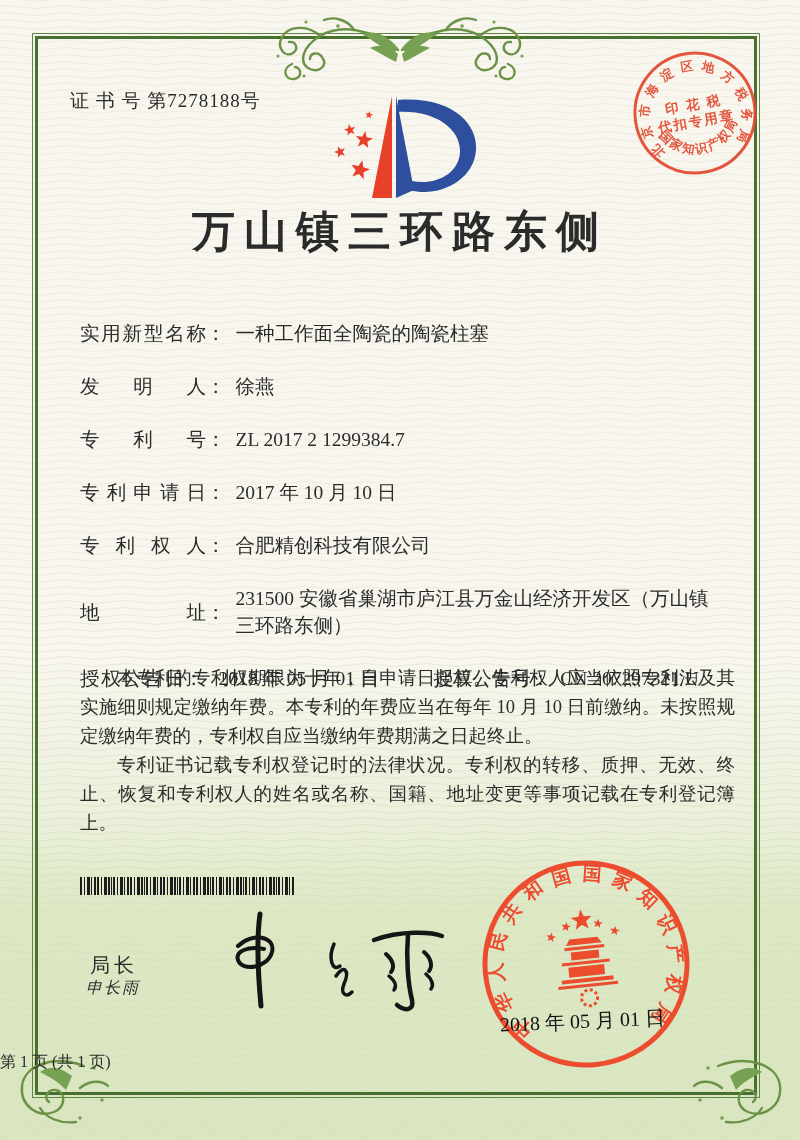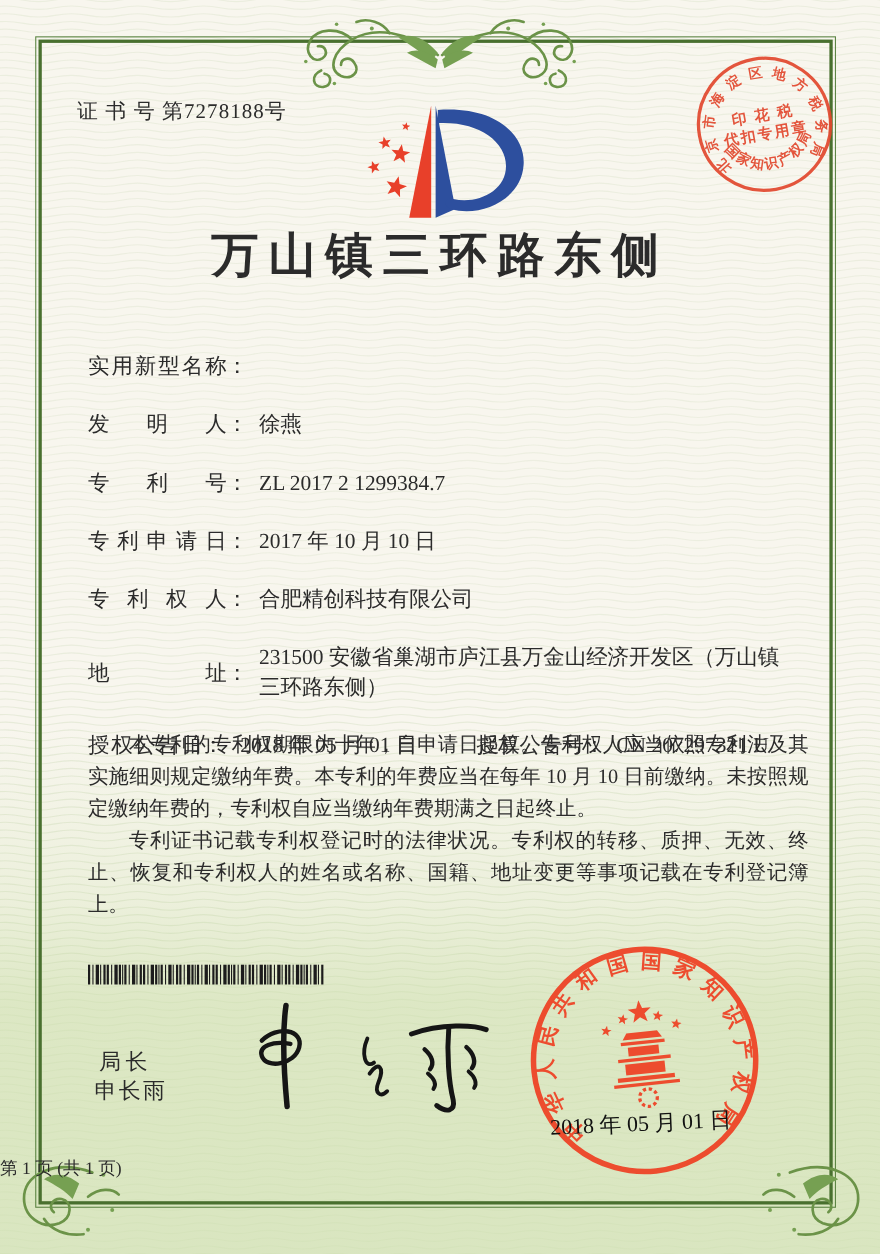--- a/index.html
+++ b/index.html
@@ -39,21 +39,21 @@
   .grant-row{display:flex;line-height:27px;}
   .grant-right{margin-left:54px;display:flex;}
   
   .body-text{position:absolute;left:80px;top:664px;width:655px;font-size:18.5px;line-height:29px;text-align:justify;}
   .body-text p{margin:0;text-indent:2em;}
   
   .barcode{position:absolute;left:80px;top:877px;height:18px;display:flex;align-items:stretch;}
   .barcode span{display:block;background:#1c1c1c;margin-right:0;}
   
   .sig-title{position:absolute;left:90px;top:936px;font-size:20px;letter-spacing:4px;margin-top:16px;}
-  .sig-name{position:absolute;left:86px;top:978px;font-size:20px;letter-spacing:2px;}
+  .sig-name{position:absolute;left:86px;top:978px;font-size:16px;letter-spacing:2px;font-style:italic;}
   .sig-script{position:absolute;left:218px;top:908px;}
   .sig-script path{stroke:#151515;fill:none;stroke-linecap:round;stroke-linejoin:round;}
   
   .seal{position:absolute;left:480px;top:858px;width:212px;height:212px;transform:rotate(-6deg);opacity:.95;}
   .seal .ring{fill:none;stroke:#ee4427;stroke-width:5;}
   .sealtext text{fill:#ee4427;font-family:"Liberation Serif",serif;font-weight:bold;font-size:19px;text-anchor:middle;}
   .emblem{fill:#ee4427;}
   .seal-date{position:absolute;left:500px;top:1008px;font-size:20px;transform:rotate(-2.5deg);color:#111;}
   .footer{position:absolute;left:0;top:1052px;width:780px;text-align:left;font-size:16px;}
 </style>
@@ -329,20 +329,21 @@
       <polygon points="74,6 74,108 92,100" fill="#2d4f9e"></polygon>
       <path d="M76 10 C130 6 156 34 154 60 C152 92 114 108 88 100 C80 97 82 89 90 91 C112 96 138 84 138 61 C138 38 112 20 76 22 Z" fill="#2d4f9e"></path>
     </svg>
 
     <div class="title">万山镇三环路东侧</div>
 
     <div class="fields">
       <div class="frow">
         <span class="flabel">实用新型名称</span>
           <span class="fcolon">：</span>
+        <span class="fvalue">一种工作面全陶瓷的陶瓷柱塞</span>
       </div>
       <div class="frow">
         <span class="flabel">发明人</span>
           <span class="fcolon">：</span>
         <span class="fvalue">徐燕</span>
       </div>
       <div class="frow">
         <span class="flabel">专利号</span>
           <span class="fcolon">：</span>
         <span class="fvalue">ZL 2017 2 1299384.7</span>

